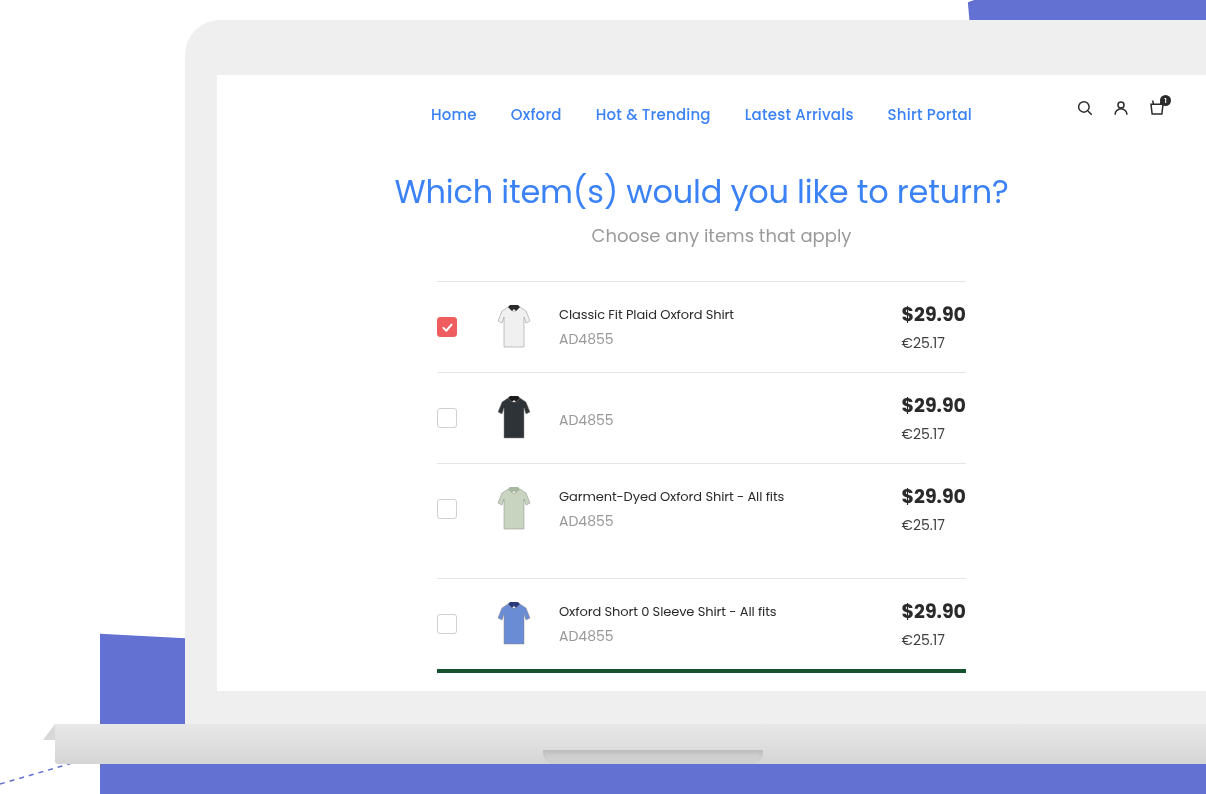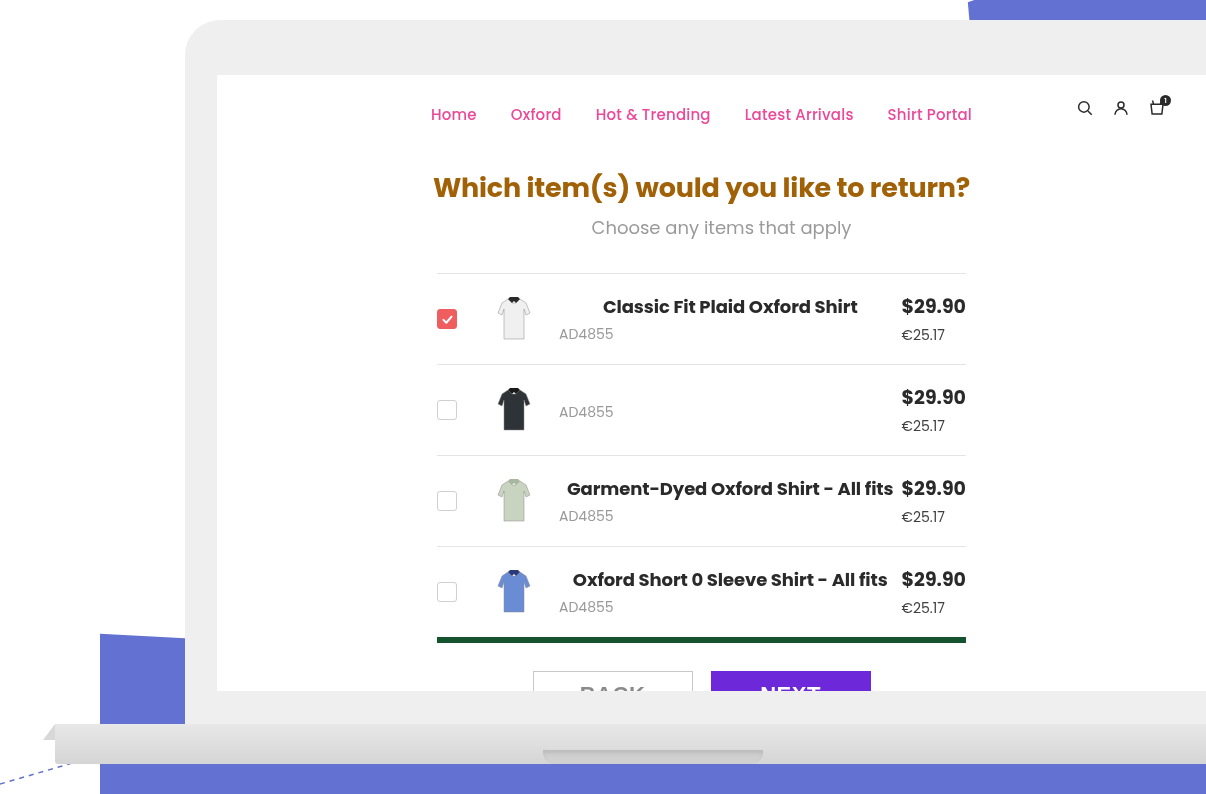--- a/index.html
+++ b/index.html
@@ -111,21 +111,21 @@
       gap: 0;
       position: relative;
     }
     .nav-links {
       display: flex;
       gap: 34px;
     }
     .nav-link {
       font-size: 15px;
       font-weight: 500;
-      color: #ec4899;
+      color: #3b82f6;
       cursor: pointer;
       letter-spacing: 0.2px;
     }
     .nav-icons {
       position: absolute;
       right: 20px;
       top: 24px;
       display: flex;
       align-items: center;
       gap: 18px;
@@ -152,23 +152,23 @@
       justify-content: center;
       font-weight: 600;
     }
 
     
     .heading {
       text-align: center;
       padding: 24px 0 4px 0;
     }
     .heading h1 {
-      font-size: 27px;
-      font-weight: 700;
-      color: #a16207;
+      font-size: 32px;
+      font-weight: 400;
+      color: #3b82f6;
       letter-spacing: -0.2px;
     }
     .heading p {
       font-size: 18px;
       font-weight: 400;
       color: #9a9a9a;
       margin-top: 6px;
       margin-left: 40px;
     }
 
@@ -177,21 +177,22 @@
       margin: 28px 220px 0 220px;
     }
     .item-row {
       display: flex;
       align-items: center;
       padding: 18px 0;
       border-top: 1px solid #e5e5e5;
       gap: 0;
     }
     .item-row:last-of-type {
-      border-bottom: 6px solid #14532d;
+      border-bottom: 4px solid #14532d;
+      margin-top: 24px;
     }
     .checkbox {
       width: 20px;
       height: 20px;
       border: 1.5px solid #d0d0d0;
       border-radius: 3px;
       cursor: pointer;
       flex-shrink: 0;
       display: flex;
       align-items: center;
@@ -213,25 +214,24 @@
       display: flex;
       align-items: center;
       justify-content: center;
     }
     .shirt-svg { width: 40px; height: 48px; }
 
     .item-info {
       flex: 1;
     }
     .item-name {
-      font-size: 18px;
-      font-weight: 700;
+      font-size: 13px;
+      font-weight: 400;
       color: #2a2a2a;
       letter-spacing: -0.1px;
-      text-align: center;
     }
     .item-sku {
       font-size: 14px;
       color: #9a9a9a;
       margin-top: 4px;
     }
     .item-price {
       text-align: left;
     }
     .price-main {

